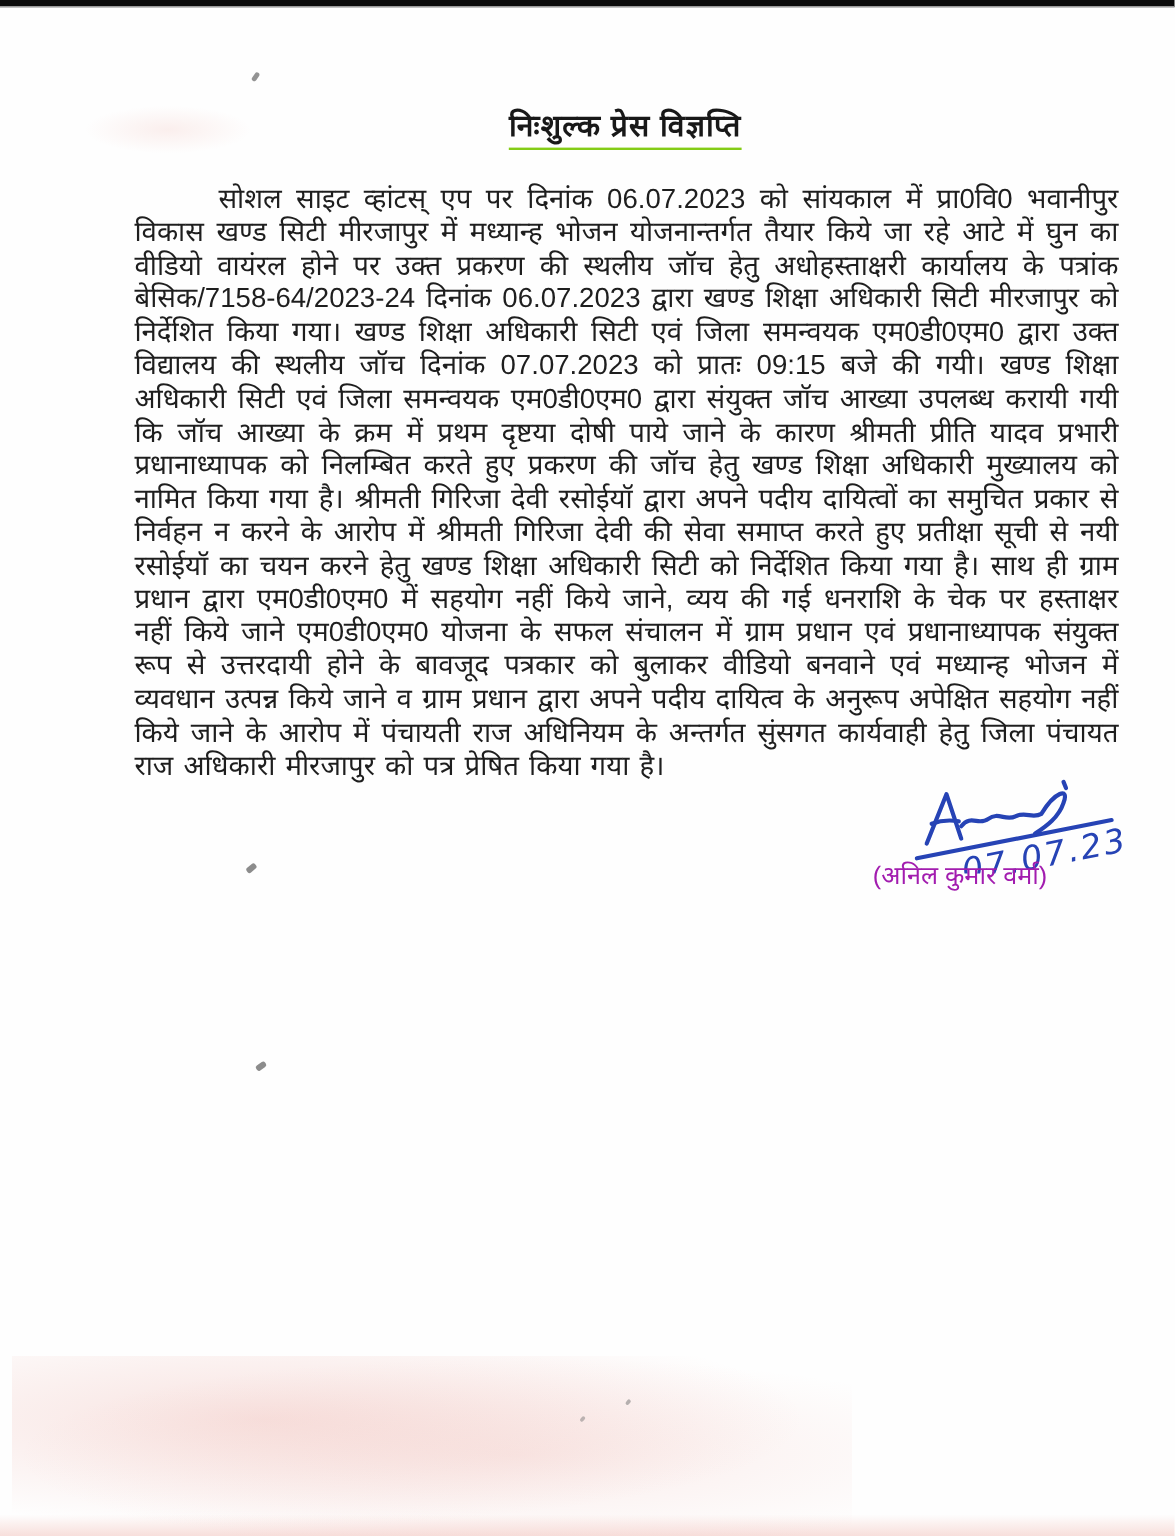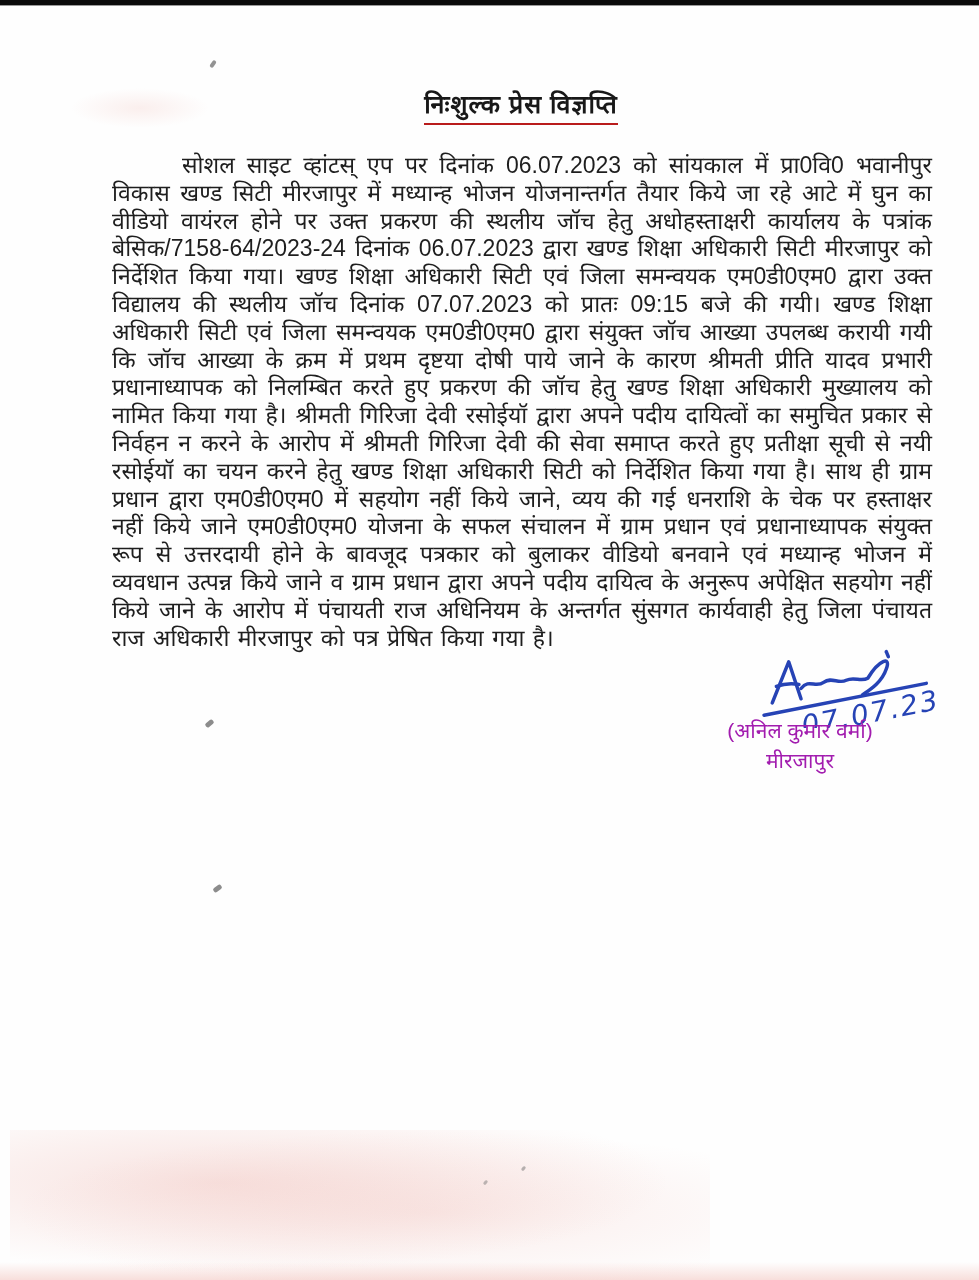--- a/index.html
+++ b/index.html
@@ -29,21 +29,21 @@
     top: 86px;
     left: 112px;
     width: 818px;
     text-align: center;
   }
   .doc-title {
     display: inline-block;
     font-size: 25px;
     font-weight: bold;
     color: #181818;
-    border-bottom: 2px solid #b91c1c;
+    border-bottom: 2px solid #84cc16;
     padding-bottom: 3px;
     letter-spacing: 1px;
   }
   .doc-body {
     position: absolute;
     top: 152px;
     left: 112px;
     width: 820px;
     margin: 0;
     font-size: 23px;
@@ -129,16 +129,15 @@
       <path d="M14,36 C22,33 30,33 36,34"></path>
       <path d="M38,38 C46,28 52,38 60,32 C68,26 74,34 82,30 C90,26 96,32 103,28 C114,10 126,6 121,19 C117,31 107,38 98,44"></path>
       <path d="M121,2 L123,7"></path>
       <path d="M2,64 L160,33"></path>
     </g>
     <text x="38" y="73" font-size="27" stroke="none" fill="#2643b5" transform="rotate(-11 95 65)" font-family="DejaVu Sans, sans-serif" font-style="italic" letter-spacing="2">07.07.23</text>
   </svg>
 
   <div class="signer-block">
     <div>(अनिल कुमार वर्मा)</div>
-    <div>मीरजापुर</div>
   </div>
 
 </div>
 
 </body></html>

